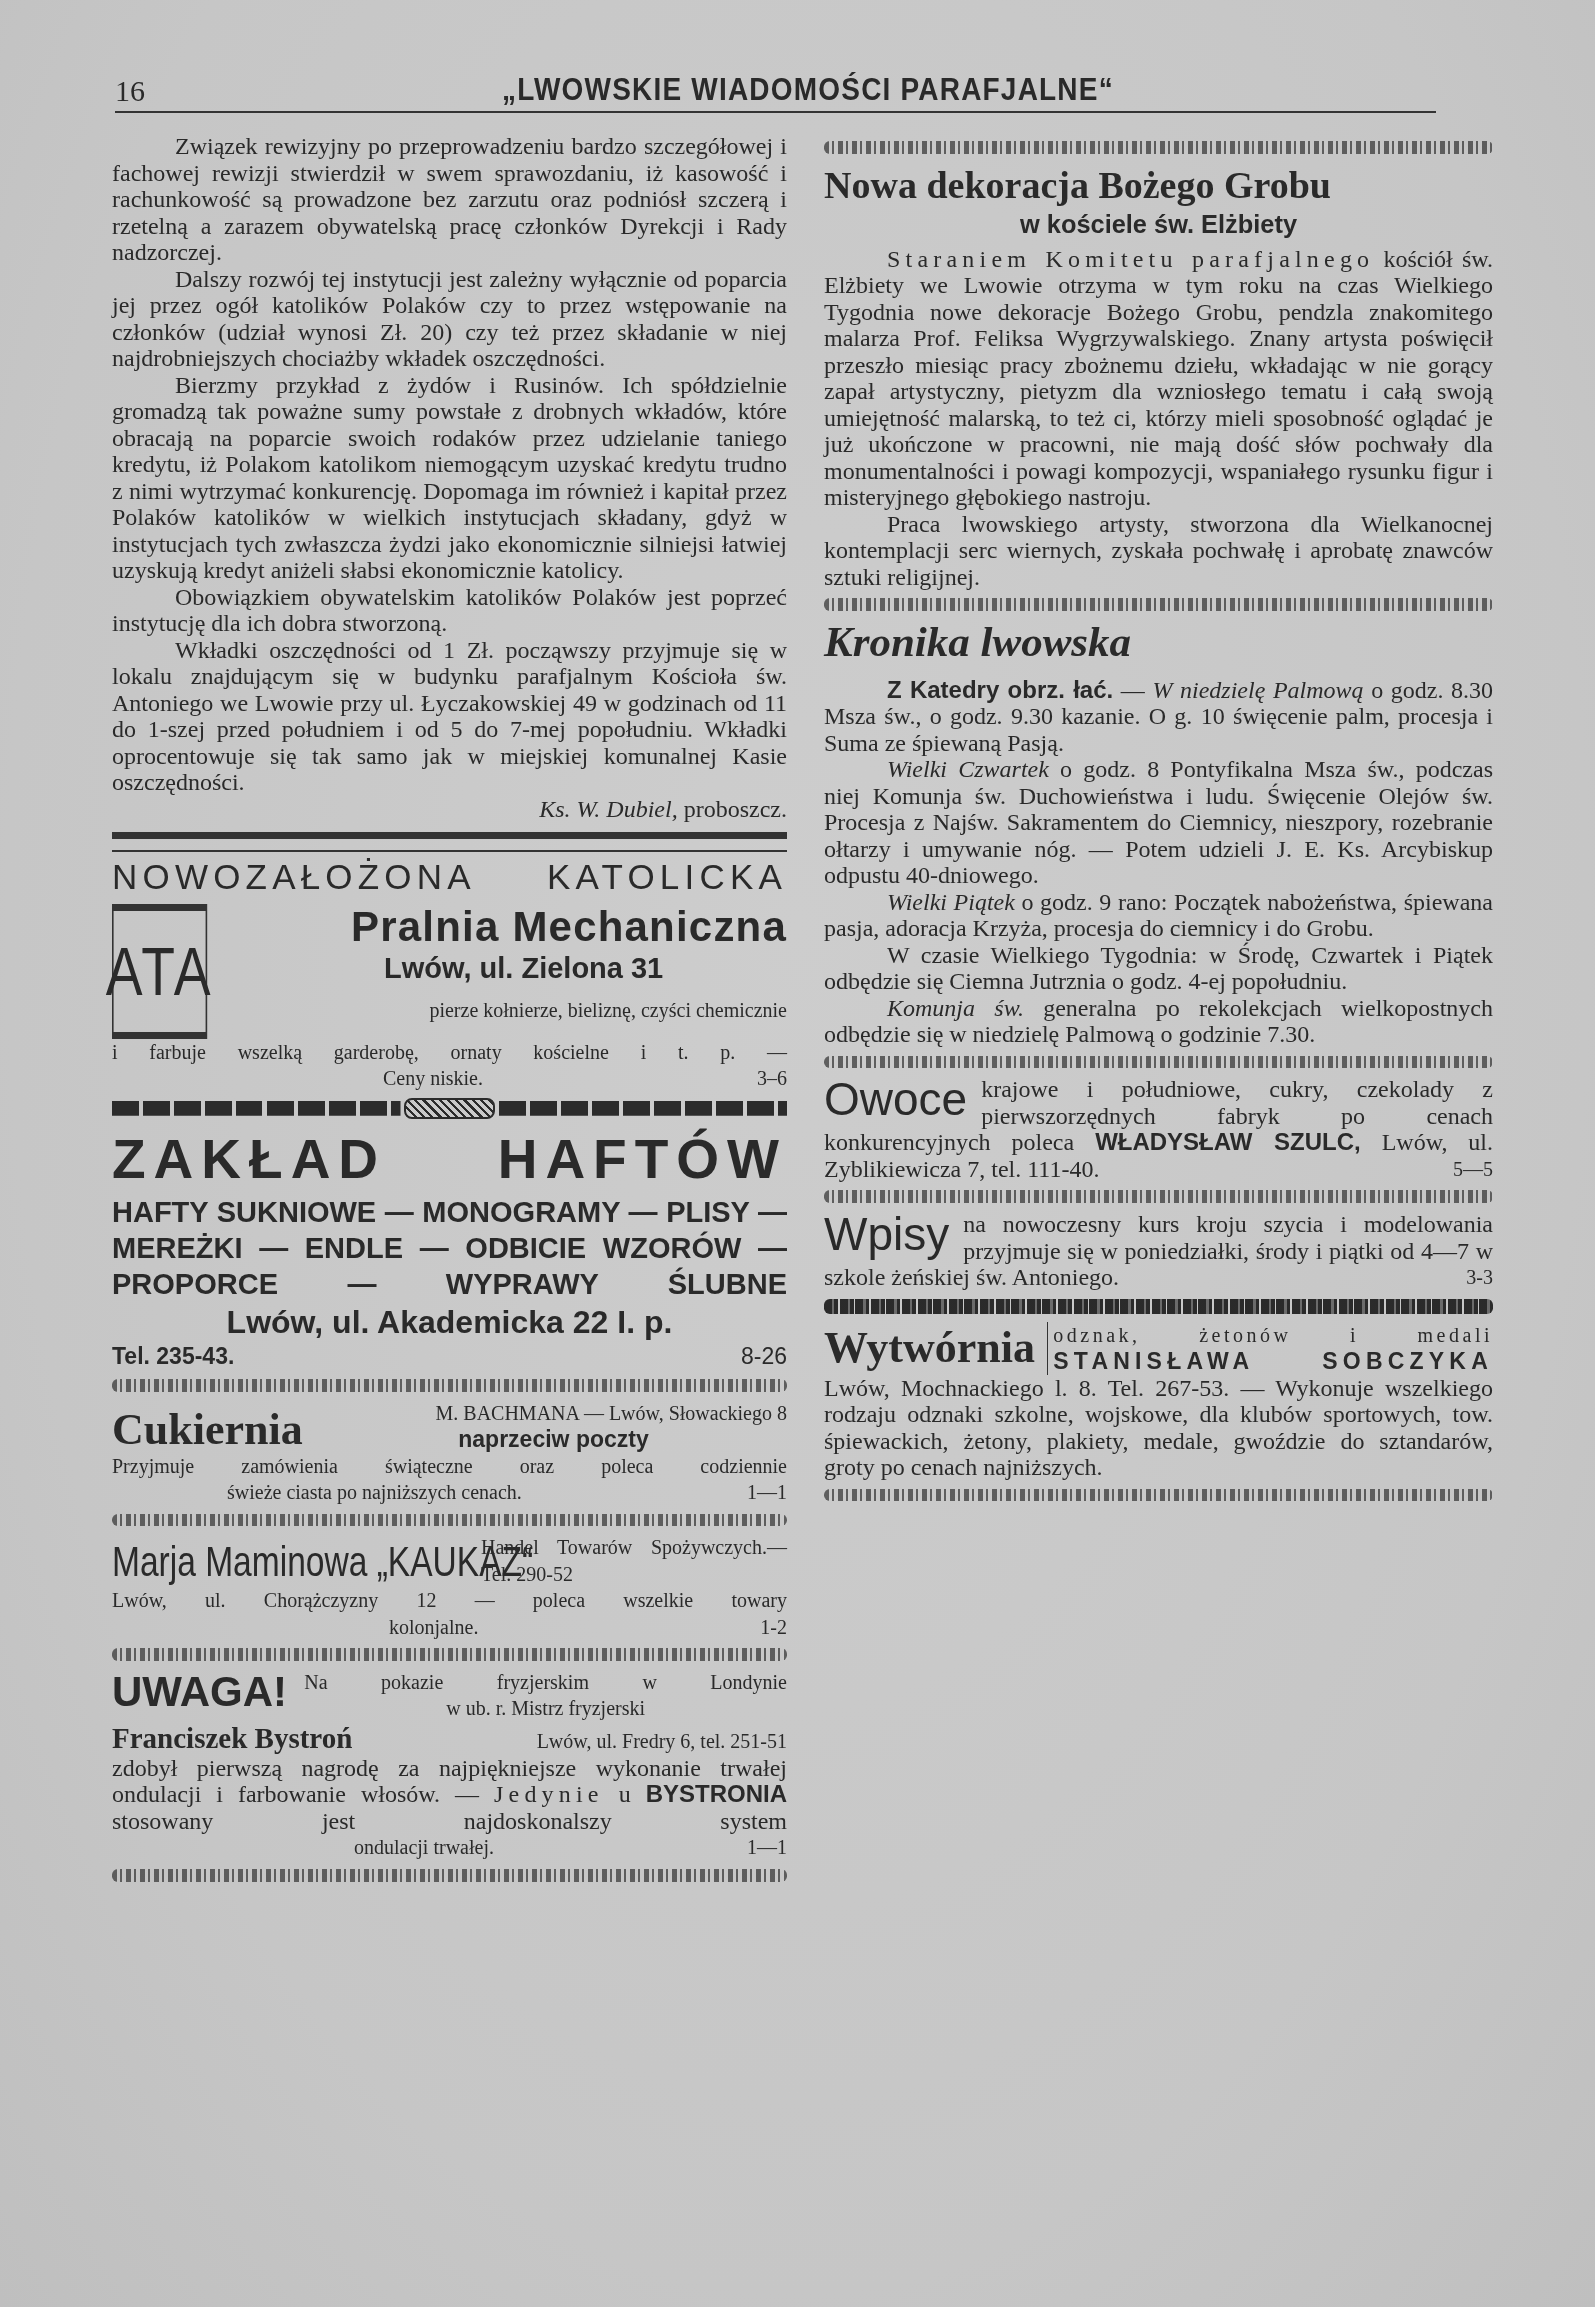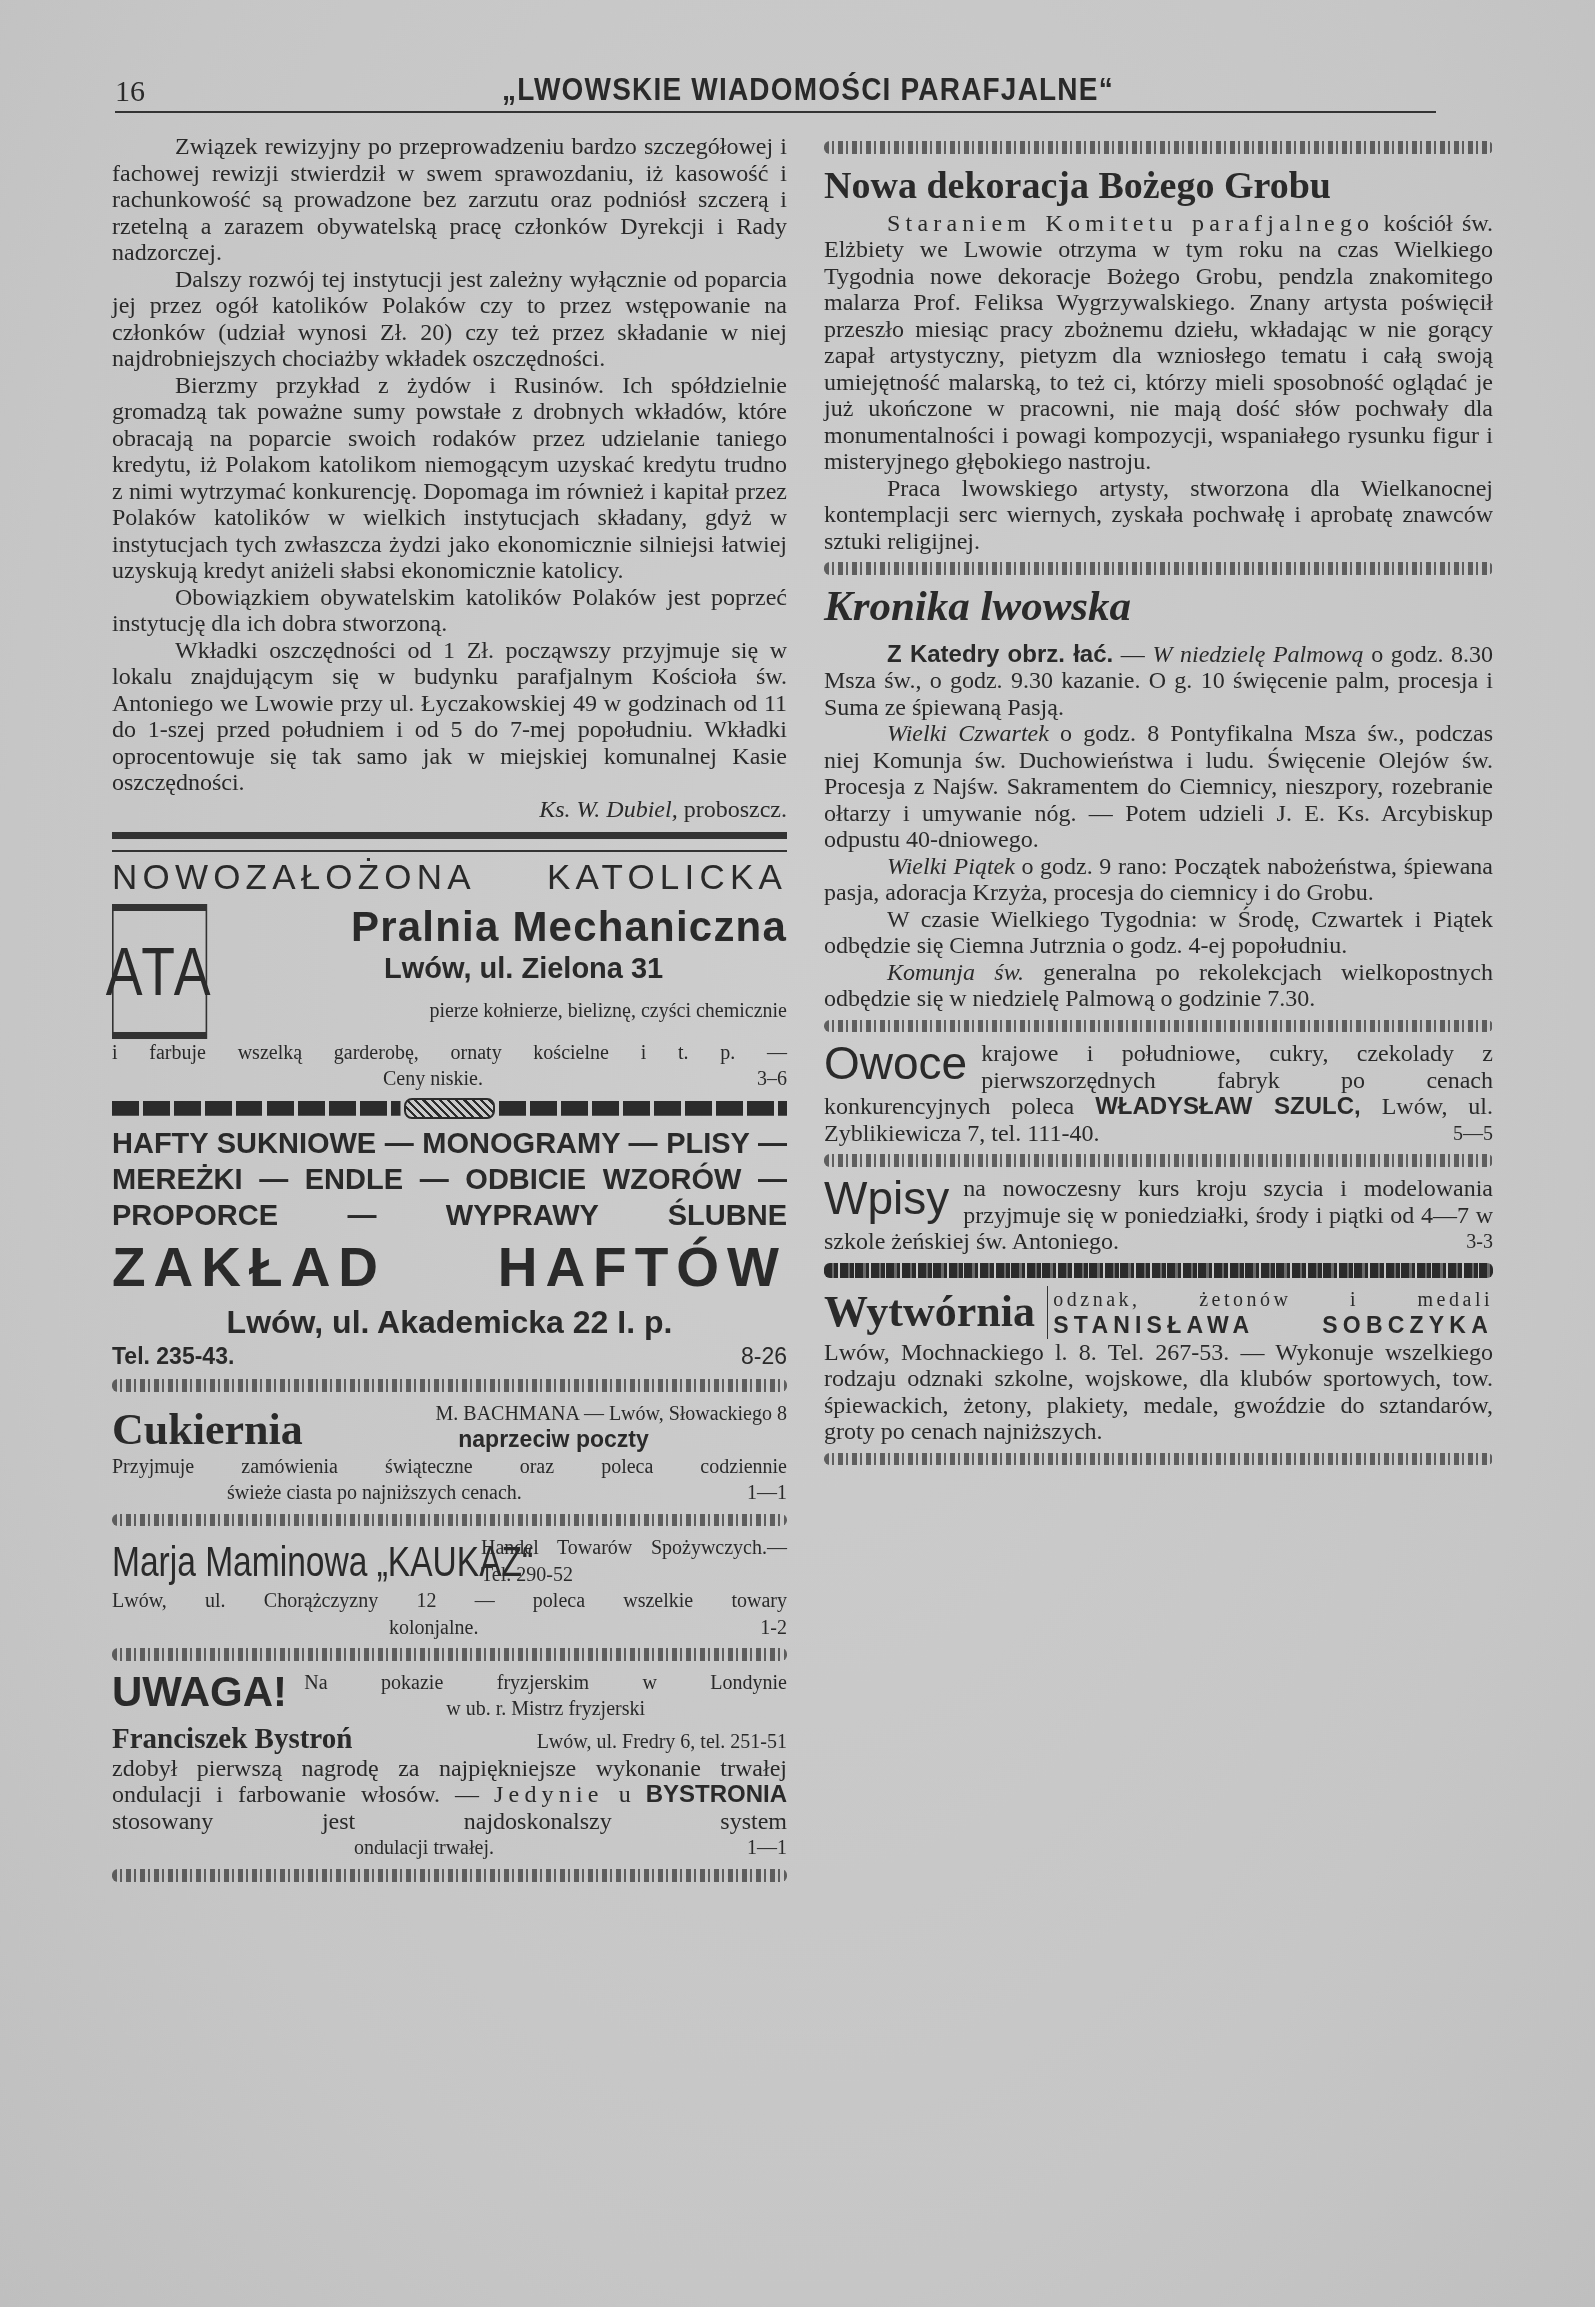--- a/index.html
+++ b/index.html
@@ -87,22 +87,22 @@
       </div>
     </div>
 
     <div class="chev">
         <span></span>
         <span class="mid"></span>
         <span></span>
       </div>
 
     <div>
+      <div class="sans bold spaced" style="font-size:55px;line-height:69px;text-align:justify;text-align-last:justify;letter-spacing:8px;">ZAKŁAD HAFTÓW</div>
       <div class="sans bold" style="font-size:29px;line-height:36px;text-align:justify;text-align-last:justify;">HAFTY SUKNIOWE — MONOGRAMY — PLISY — MEREŻKI — ENDLE — ODBICIE WZORÓW — PROPORCE — WYPRAWY ŚLUBNE</div>
-      <div class="sans bold spaced" style="font-size:55px;line-height:69px;text-align:justify;text-align-last:justify;letter-spacing:8px;">ZAKŁAD HAFTÓW</div>
       <div class="sans bold center" style="font-size:32px;line-height:40px;">Lwów, ul. Akademicka 22 I. p.</div>
       <div class="flexrow sans bold" style="font-size:23px;line-height:29px;">
         <span>Tel. 235-43.</span>
         <span style="font-weight:normal;">8-26</span>
       </div>
     </div>
 
     <div class="orn"></div>
 
     <div>
@@ -165,20 +165,21 @@
   </div>
 
   <div class="col colR">
     <div>
     </div>
 
     <div class="orn"></div>
 
     <div>
       <div class="h-big" style="font-size:38px;margin:0 0 2.3px;">Nowa dekoracja Bożego Grobu</div>
+      <div class="h-sub">w kościele św. Elżbiety</div>
       <p class="body ind">
         <span class="spaced">Staraniem Komitetu parafjalnego</span>
         <span>kościół św. Elżbiety we Lwowie otrzyma w tym roku na czas Wielkiego Tygodnia nowe dekoracje Bożego Grobu, pendzla znakomitego malarza Prof. Feliksa Wygrzywalskiego. Znany artysta poświęcił przeszło miesiąc pracy zbożnemu dziełu, wkładając w nie gorący zapał artystyczny, pietyzm dla wzniosłego tematu i całą swoją umiejętność malarską, to też ci, którzy mieli sposobność oglądać je już ukończone w pracowni, nie mają dość słów pochwały dla monumentalności i powagi kompozycji, wspaniałego rysunku figur i misteryjnego głębokiego nastroju.</span>
       </p>
       <p class="body ind">Praca lwowskiego artysty, stworzona dla Wielkanocnej kontemplacji serc wiernych, zyskała pochwałę i aprobatę znawców sztuki religijnej.</p>
     </div>
 
     <div class="orn"></div>
 
     <div>

